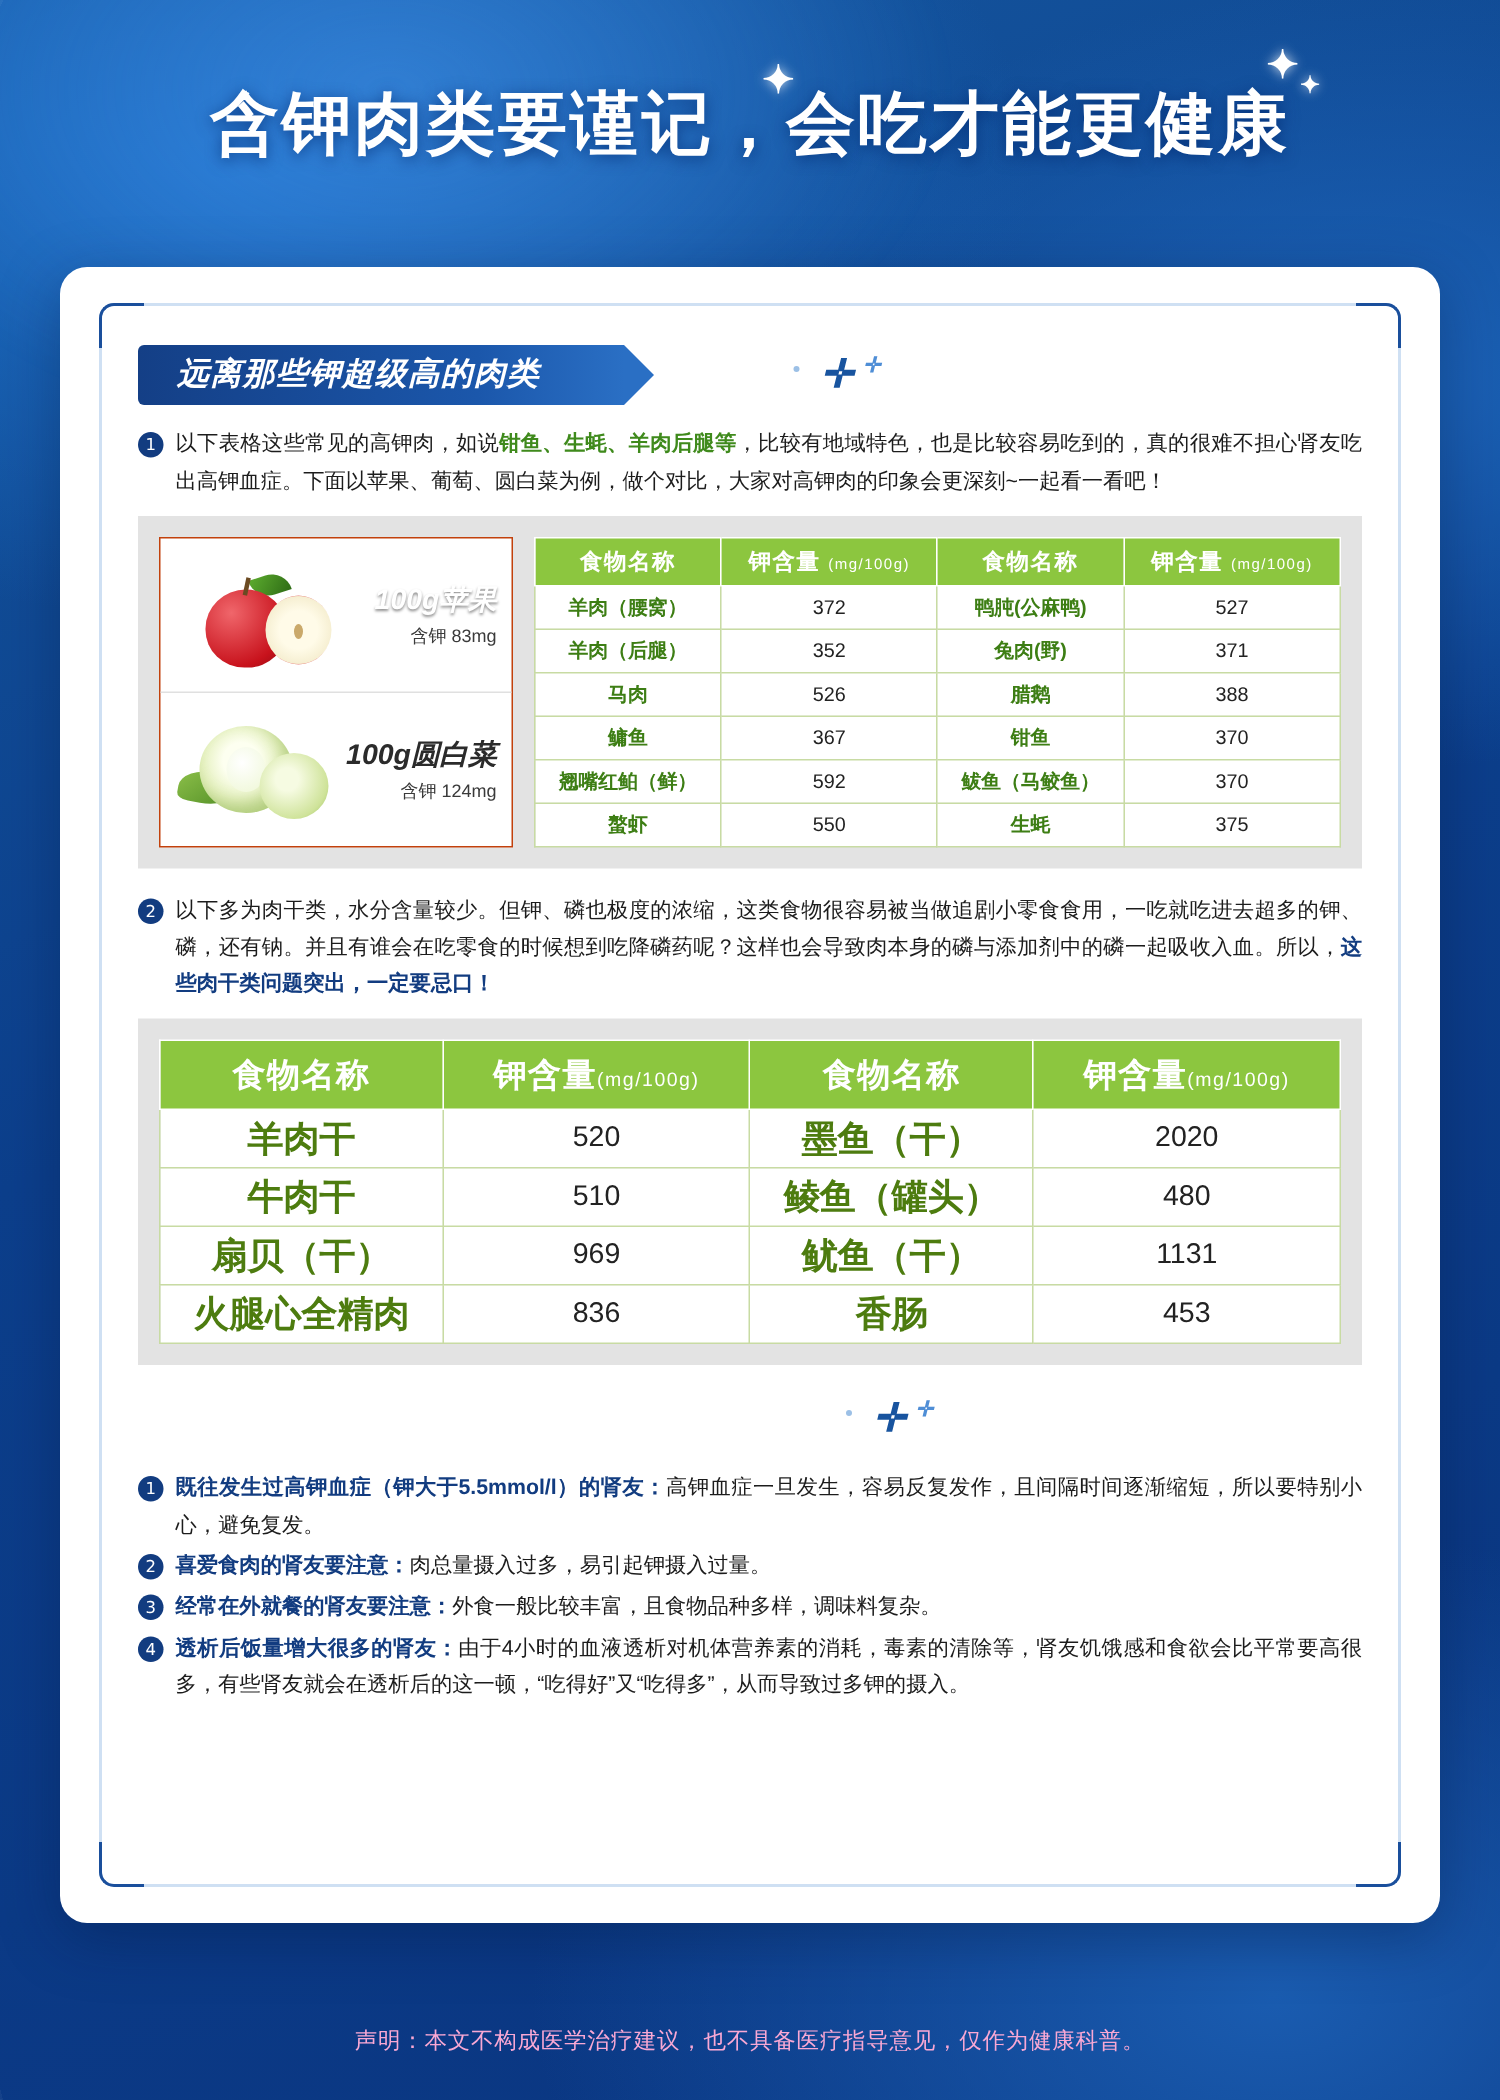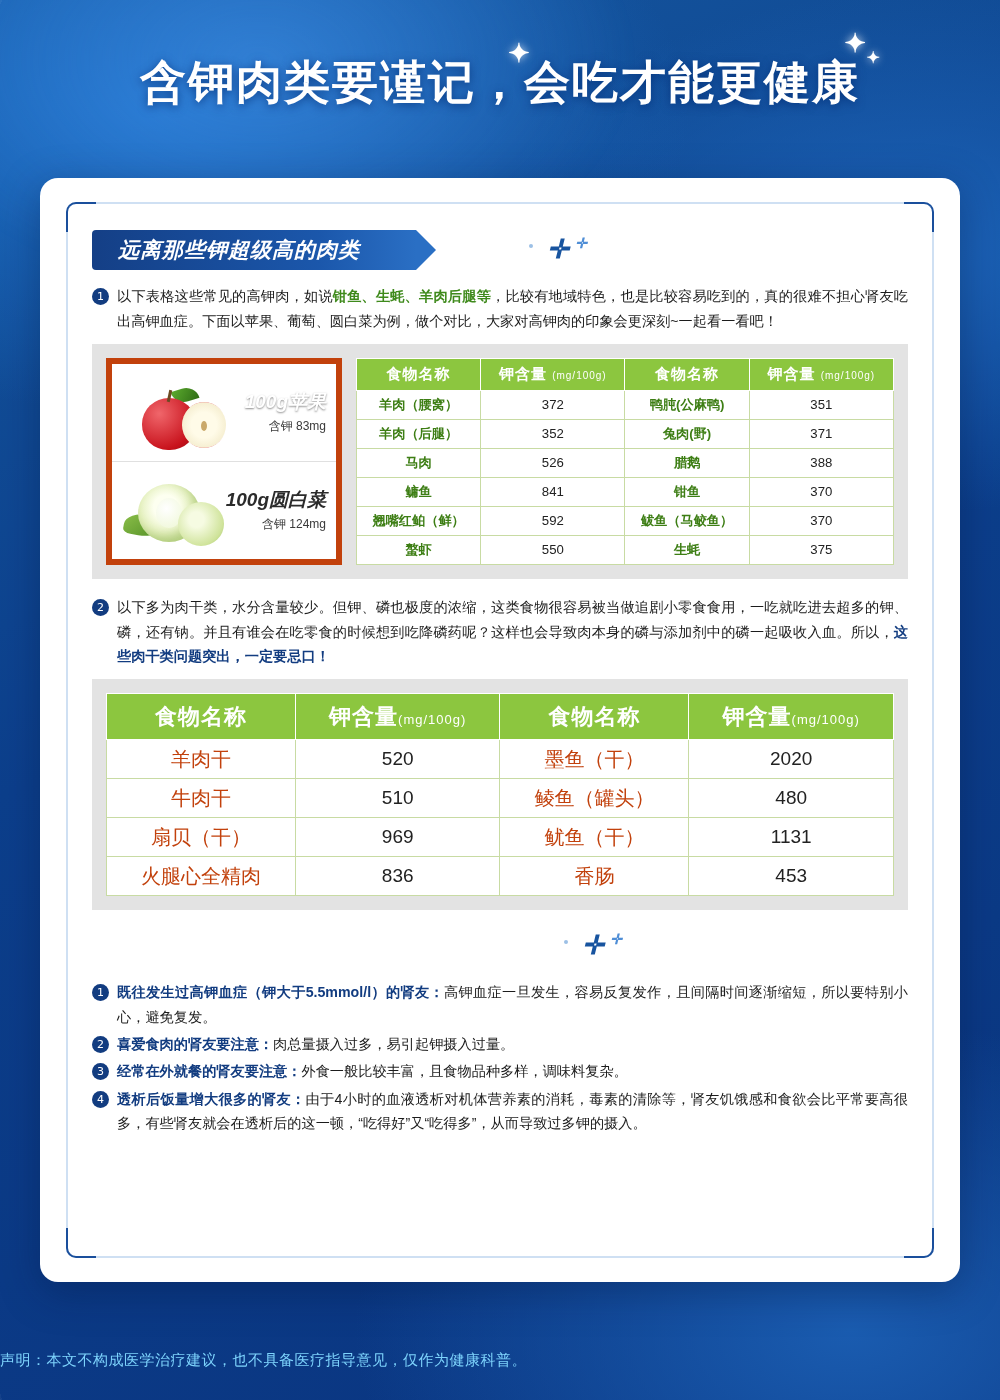--- a/index.html
+++ b/index.html
@@ -146,21 +146,21 @@
   
   .block {
     background: #e3e3e3;
     padding: 14px;
     margin: 10px 0 16px 0;
   }
   .block-1 { display: flex; gap: 14px; }
   .fruit-col {
     width: 236px;
     background: #ffffff;
-    border: 6px solid #c2410c;
+    border: 1px solid #c2410c;
     display: flex;
     flex-direction: column;
   }
   .fruit-row {
     flex: 1 1 0;
     display: flex;
     align-items: center;
     position: relative;
     border-bottom: 1px solid #e0e0e0;
     padding: 4px 8px;
@@ -247,39 +247,40 @@
   }
   .t-big th .unit { font-size: 13px; font-weight: normal; }
   .t-big td {
     background: #ffffff;
     height: 39px;
     font-size: 19px;
     text-align: center;
     border: 1px solid #c8dba3;
     color: #222;
   }
-  .t-big td.name { color: #c2410c; font-weight: normal; font-size: 20px; }
+  .t-big td.name { color: #4d7c0f; font-weight: bold; font-size: 24px; }
 
   
   .list-item {
     display: flex;
     gap: 8px;
     font-size: 14.2px;
     line-height: 1.72;
     color: #1c1c1c;
     margin-bottom: 3px;
   }
   .list-item .num { background: #123c80; }
   .lead { color: #123c80; font-weight: bold; }
 
   
   .footer {
     position: absolute;
     left: 0; bottom: 30px; width: 1000px;
-    color: #7dd3fc;
+    text-align: center;
+    color: #f9a8d4;
     font-size: 15px;
     letter-spacing: 0.5px;
     z-index: 5;
   }
 </style>
 </head>
 <body>
 
 <div class="bg"></div>
 <div class="glowtop"></div>
@@ -355,37 +356,37 @@
               <th><span>钾含量</span> <span class="unit">(mg/100g)</span></th>
               <th><span>食物名称</span></th>
               <th><span>钾含量</span> <span class="unit">(mg/100g)</span></th>
             </tr>
           </thead>
           <tbody>
             <tr>
               <td class="name">羊肉（腰窝）</td>
               <td>372</td>
               <td class="name">鸭肫(公麻鸭)</td>
-              <td>351</td>
+              <td>527</td>
             </tr>
             <tr>
               <td class="name">羊肉（后腿）</td>
               <td>352</td>
               <td class="name">兔肉(野)</td>
               <td>371</td>
             </tr>
             <tr>
               <td class="name">马肉</td>
               <td>526</td>
               <td class="name">腊鹅</td>
               <td>388</td>
             </tr>
             <tr>
               <td class="name">鳙鱼</td>
-              <td>841</td>
+              <td>367</td>
               <td class="name">钳鱼</td>
               <td>370</td>
             </tr>
             <tr>
               <td class="name">翘嘴红鲌（鲜）</td>
               <td>592</td>
               <td class="name">鲅鱼（马鲛鱼）</td>
               <td>370</td>
             </tr>
             <tr>

